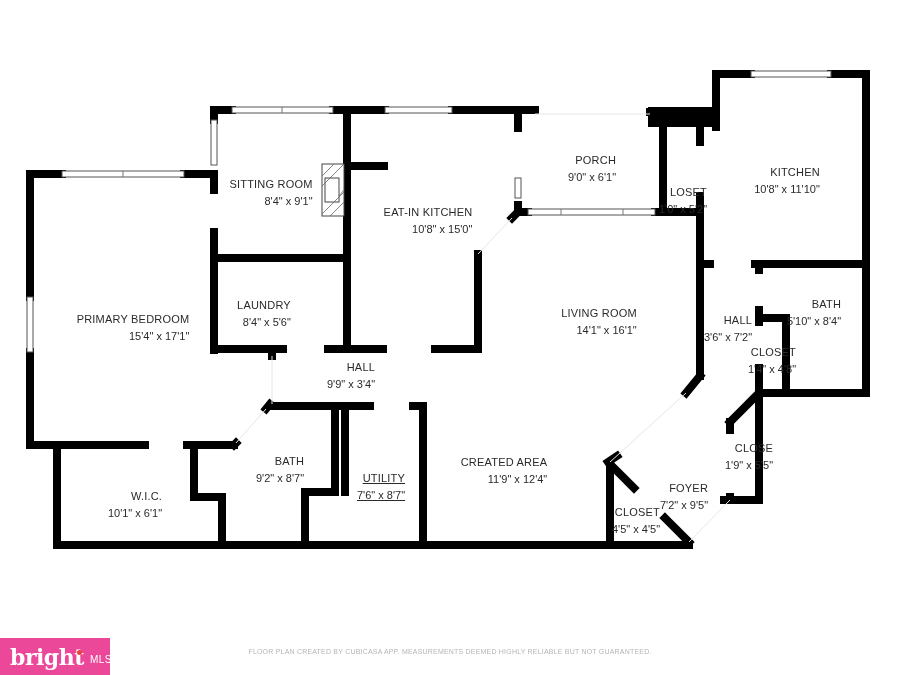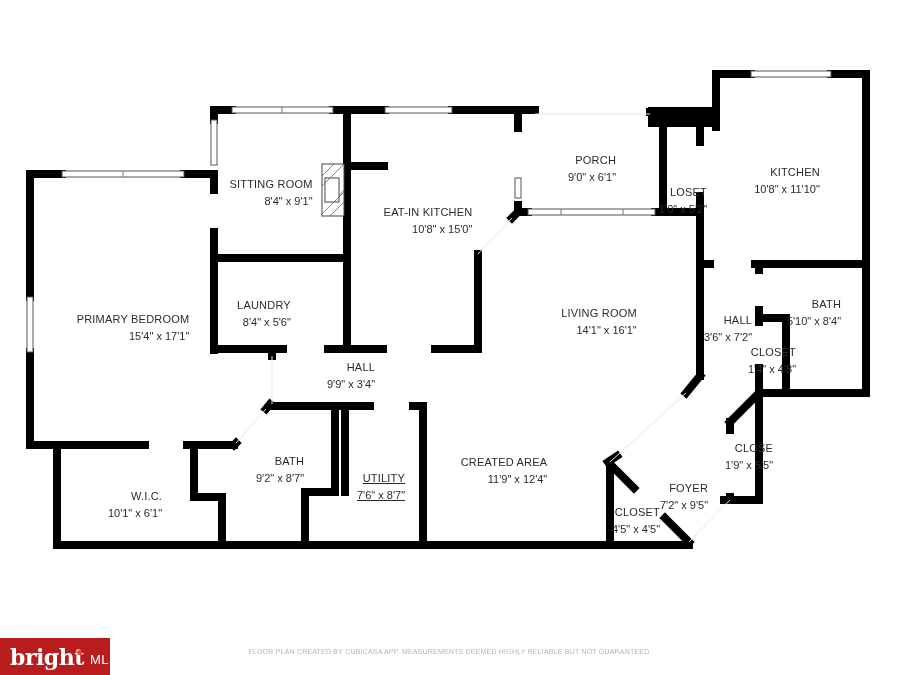--- a/index.html
+++ b/index.html
@@ -6,24 +6,24 @@
   body { width:900px; height:675px; position:relative; overflow:hidden; font-family:"Liberation Sans", "DejaVu Sans", sans-serif; }
   #plan { position:absolute; left:0; top:0; width:900px; height:675px; }
   .wall { stroke:#000; stroke-width:8; fill:none; stroke-linecap:square; stroke-linejoin:miter; }
   .win { fill:#fff; stroke:#555; stroke-width:1; }
   .win-line { stroke:#777; stroke-width:1; }
   .opening { stroke:#e6e6e6; stroke-width:1; fill:none; }
   .room-label { position:absolute; text-align:right; color:#2a2a2a; font-size:11px; line-height:17px; white-space:nowrap; transform:translate(-50%, -50%); }
   .room-label .name { display:block; letter-spacing:0.2px; }
   .room-label .dims { display:block; }
   .footer-note { position:absolute; left:0; width:900px; top:648px; text-align:center; font-size:7px; color:#b5b5b5; letter-spacing:0.2px; }
-  .logo { position:absolute; left:0; top:638px; width:110px; height:37px; background:#b91c1c; color:#fff; display:flex; align-items:center; padding-left:10px; box-sizing:border-box; }
+  .logo { position:absolute; left:0; top:638px; width:110px; height:37px; background:#ec4899; color:#fff; display:flex; align-items:center; padding-left:10px; box-sizing:border-box; }
   .logo .brand { font-family:"DejaVu Serif", "Liberation Serif", serif; font-size:22px; font-weight:bold; position:relative; letter-spacing:-0.5px; }
   .logo .dot { position:absolute; width:5px; height:5px; border-radius:50%; background:#e8443a; right:2px; top:6px; }
-  .logo .mls { font-size:13px; margin-left:6px; margin-top:6px; letter-spacing:0.5px;text-align:center; }
+  .logo .mls { font-size:10px; margin-left:6px; margin-top:6px; letter-spacing:0.5px;text-align:center; }
 </style>
 </head>
 <body>
 
 <svg id="plan" viewBox="0 0 900 675" xmlns="http://www.w3.org/2000/svg">
 
   <g>
 
     <line class="wall" x1="30" y1="174" x2="62" y2="174"></line>
     <line class="wall" x1="184" y1="174" x2="214" y2="174"></line>

